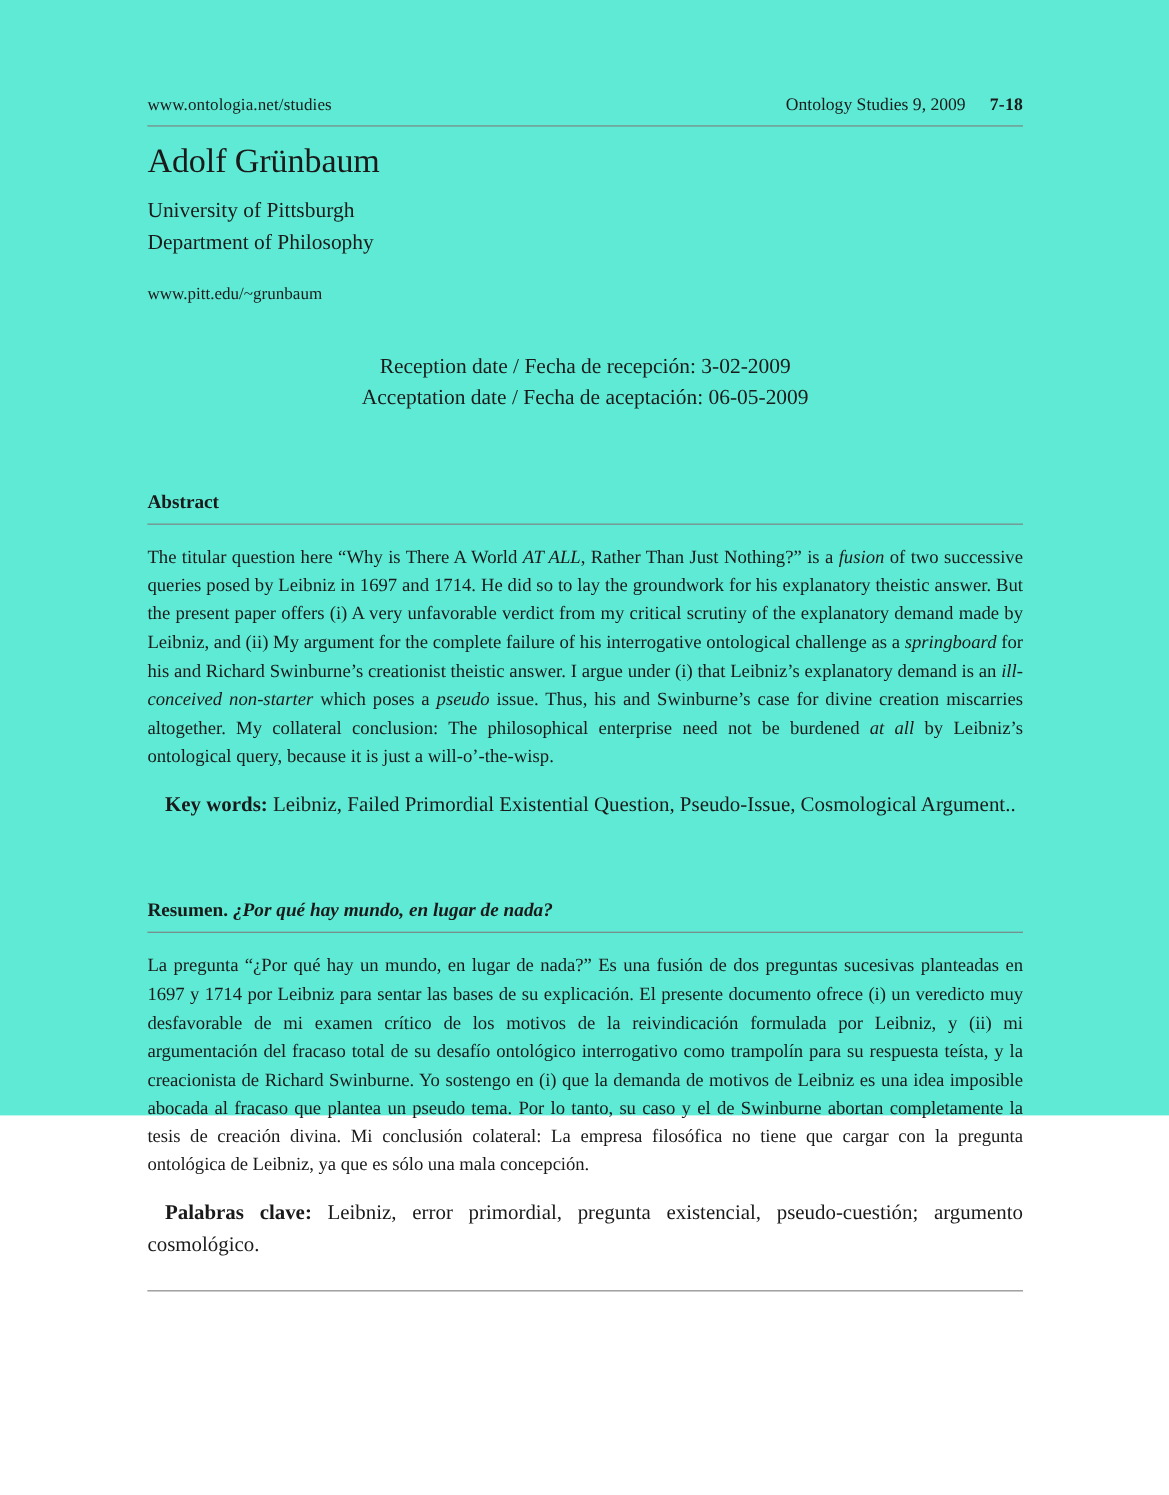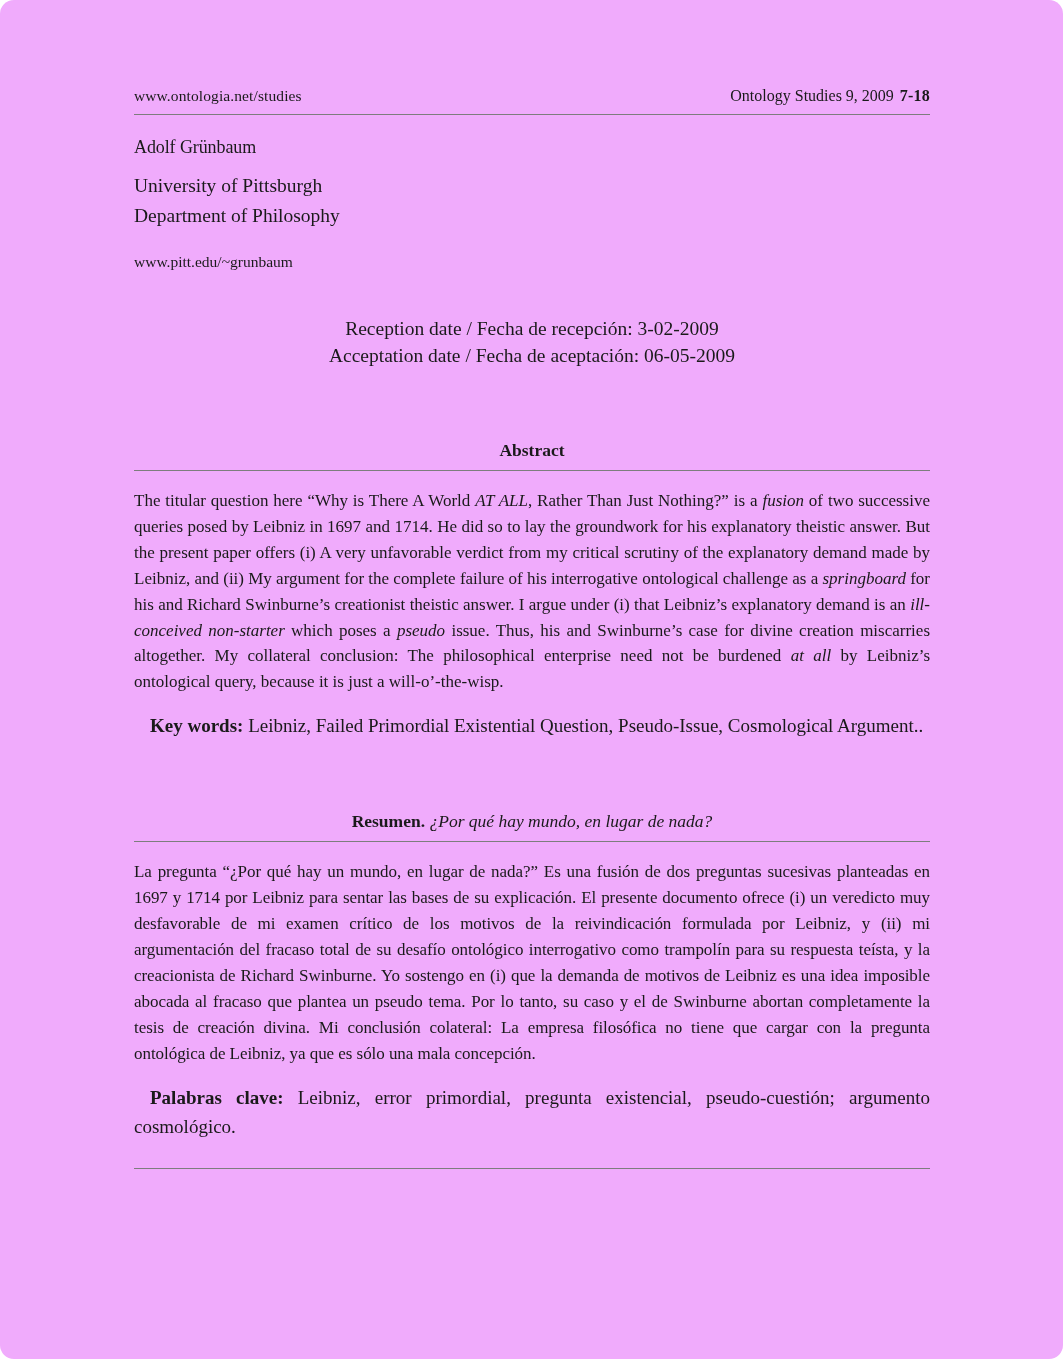--- a/index.html
+++ b/index.html
@@ -11,23 +11,22 @@
     width: 1063px;
     height: 1359px;
     font-family: "Liberation Serif", "DejaVu Serif", serif;
     color: #1a1a1a;
     -webkit-font-smoothing: antialiased;
     overflow: hidden;
   }
   .page {
     position: relative;
     width: 1063px;
-    height: 1359px;
-    background: #f0abfc;
-    border-radius: 14px;
+    height: 1014px;
+    background: #5eead4;
   }
   .content {
     position: absolute;
     left: 134px;
     top: 0;
     width: 796px;
   }
 
   
   .runhead {
@@ -38,21 +37,21 @@
     font-size: 15.5px;
     line-height: 1.2;
   }
   .runhead-left {
     font-size: 15.5px;
     letter-spacing: 0.1px;
   }
   .runhead-right {
     display: flex;
     align-items: flex-start;
-    gap: 6px;
+    gap: 22px;
     font-size: 16px;
   }
   .runhead-pages {
     font-weight: bold;
     letter-spacing: 0.2px;
   }
   .rule {
     height: 0;
     border-top: 1.4px solid #7d7d7d;
     width: 796px;
@@ -61,22 +60,22 @@
 
   
   .title {
     margin-top: 39px;
     font-size: 28.5px;
     font-weight: normal;
     line-height: 1.15;
     letter-spacing: -0.1px;
   }
   .author {
-    margin-top: 22px;
-    font-size: 18px;
+    margin-top: 12px;
+    font-size: 31px;
     line-height: 1.2;
     letter-spacing: -0.1px;
   }
   .affil {
     margin-top: 13px;
     font-size: 19.5px;
     line-height: 1.52;
   }
   .homepage {
     margin-top: 22px;
@@ -91,24 +90,23 @@
     font-size: 19.5px;
     line-height: 1.42;
   }
 
   
   .sec-head {
     margin-top: 70px;
     font-size: 17.5px;
     font-weight: bold;
     line-height: 1.2;
-    text-align: center;
   }
   .sec-head .sec-sub {
-    font-weight: normal;
+    font-weight: bold;
     font-style: italic;
     font-size: 17.5px;
   }
   .rule-sec { margin-top: 9px; }
 
   .body-text {
     font-size: 17px;
     line-height: 1.525;
     text-align: justify;
     text-justify: inter-word;

